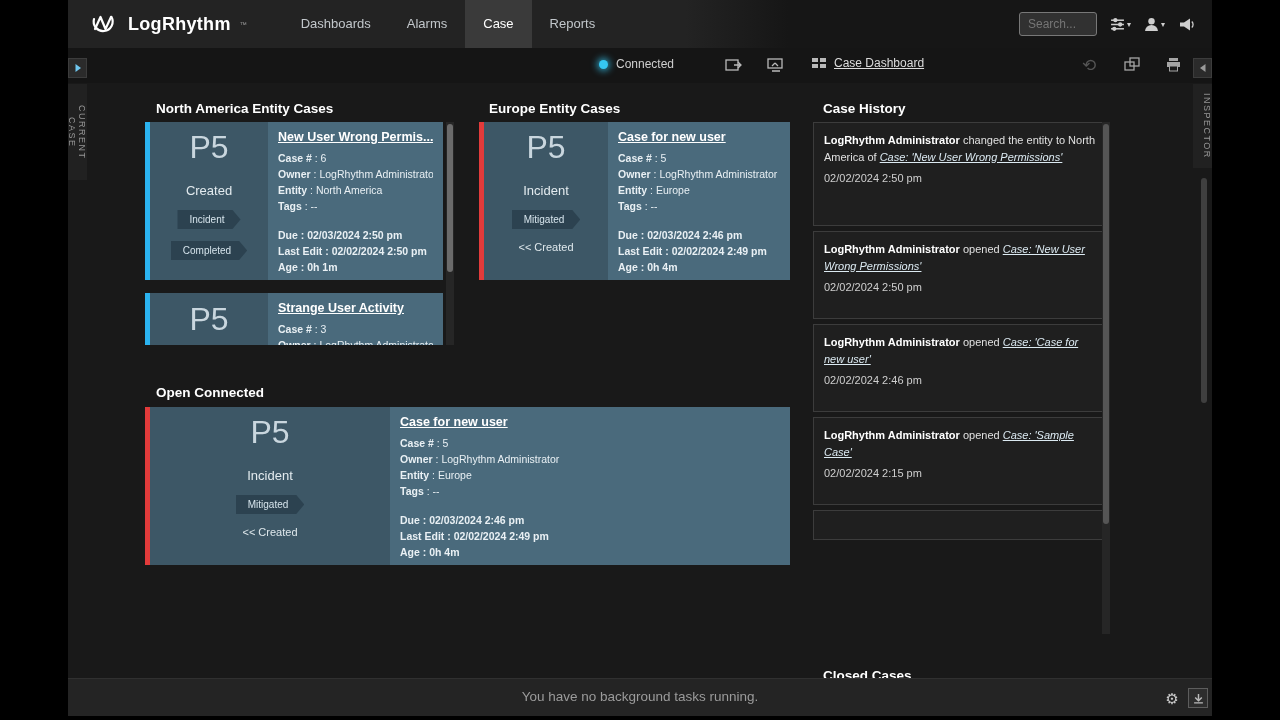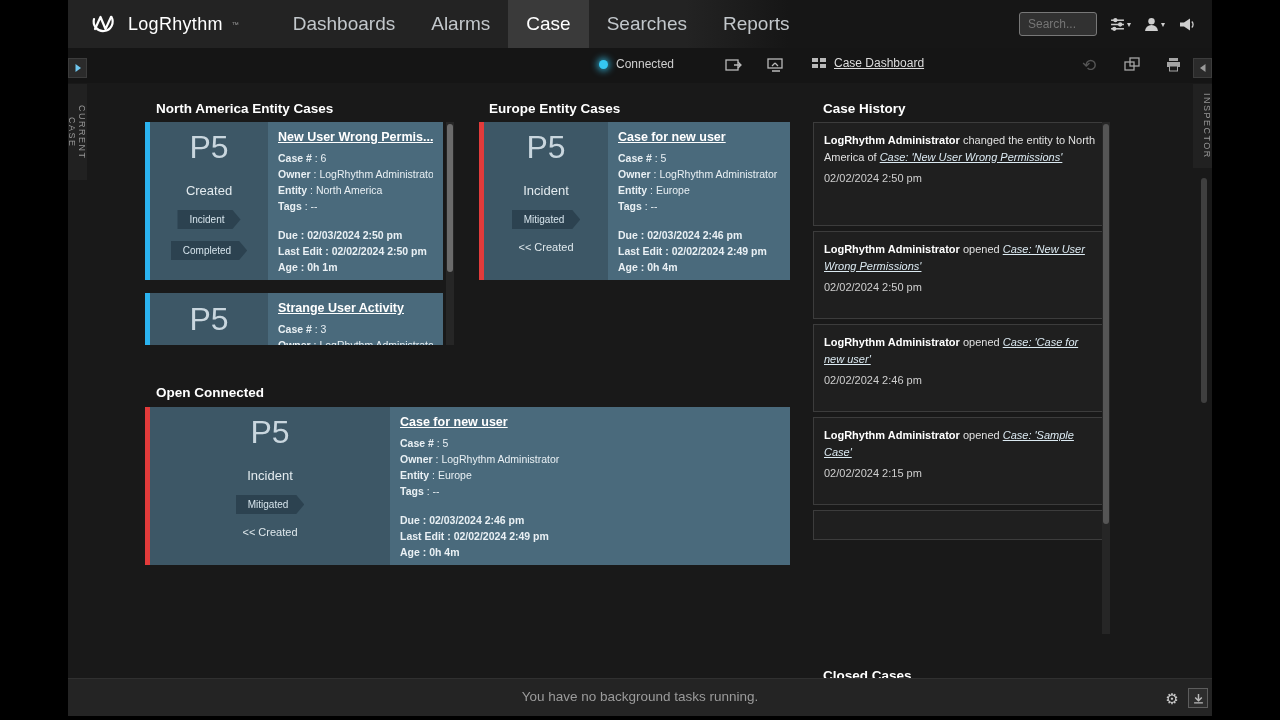--- a/index.html
+++ b/index.html
@@ -5,24 +5,24 @@
   * { margin:0; padding:0; box-sizing:border-box; }
   html,body { width:1280px; height:720px; }
   body { background:#000; font-family:"Liberation Sans",sans-serif; position:relative; overflow:hidden; }
   .app { position:absolute; left:68px; top:0; width:1144px; height:716px; background:#191919; }
 
   
   .topnav { position:absolute; left:0; top:0; width:1144px; height:48px;
     background:linear-gradient(to right,#232323 0,#232323 54%,#161616 63%,#161616 100%);
     display:flex; align-items:center; }
   .brand { display:flex; align-items:center; gap:8px; margin-left:22px; }
-  .brand-text { color:#fff; font-size:18px; font-weight:normal; letter-spacing:.3px; }
+  .brand-text { color:#fff; font-size:18px; font-weight:bold; letter-spacing:.3px; }
   .brand-tm { color:#9a9a9a; font-size:7px; vertical-align:super; margin-left:1px; }
   .nav-items { display:flex; margin-left:36px; height:48px; }
-  .nav-item { padding:0 18px; line-height:48px; font-size:19px; color:#c2c7cb; cursor:pointer; }
+  .nav-item { padding:0 18px; line-height:48px; font-size:13px; color:#c2c7cb; cursor:pointer; }
   .nav-item.active { background:#3a3a3a; color:#fff; }
   .nav-right { position:absolute; right:17px; top:0; height:48px; display:flex; align-items:center; gap:13px; }
   .search { width:78px; height:24px; background:#313131; border:1px solid #787878; border-radius:3px;
     color:#bdbdbd; font-size:12px; padding:0 8px; font-family:"Liberation Sans",sans-serif; }
   .icon-group { display:flex; align-items:center; gap:2px; cursor:pointer; }
   .caret { color:#cfcfcf; font-size:8px; }
 
   
   .toolbar { position:absolute; left:0; top:48px; width:1144px; height:35px; background:#151515; }
   .connected { position:absolute; left:531px; top:9px; display:flex; align-items:center; gap:8px; }
@@ -95,21 +95,20 @@
         <path d="M5 18 L10.5 6 L15.5 18 L21 6" stroke="#fff" stroke-width="2.2" fill="none" stroke-linecap="round" stroke-linejoin="round"></path>
         <path d="M21.5 6 a9.5 9.5 0 1 1 -17.5 2" stroke="#fff" stroke-width="2.2" fill="none" stroke-linecap="round"></path>
       </svg>
       <span class="brand-text">LogRhythm</span>
         <span class="brand-tm">™</span>
     </div>
     <div class="nav-items">
       <div class="nav-item">Dashboards</div>
       <div class="nav-item">Alarms</div>
       <div class="nav-item active">Case</div>
-      <div class="nav-item">Searches</div>
       <div class="nav-item">Reports</div>
     </div>
     <div class="nav-right">
       <input class="search" placeholder="Search..." style="">
       <div class="icon-group">
         <svg width="15" height="15" viewBox="0 0 14 14">
           <g stroke="#cfcfcf" stroke-width="1.4">
               <line x1="1" y1="3" x2="13" y2="3"></line>
               <line x1="1" y1="7" x2="13" y2="7"></line>
               <line x1="1" y1="11" x2="13" y2="11"></line>

